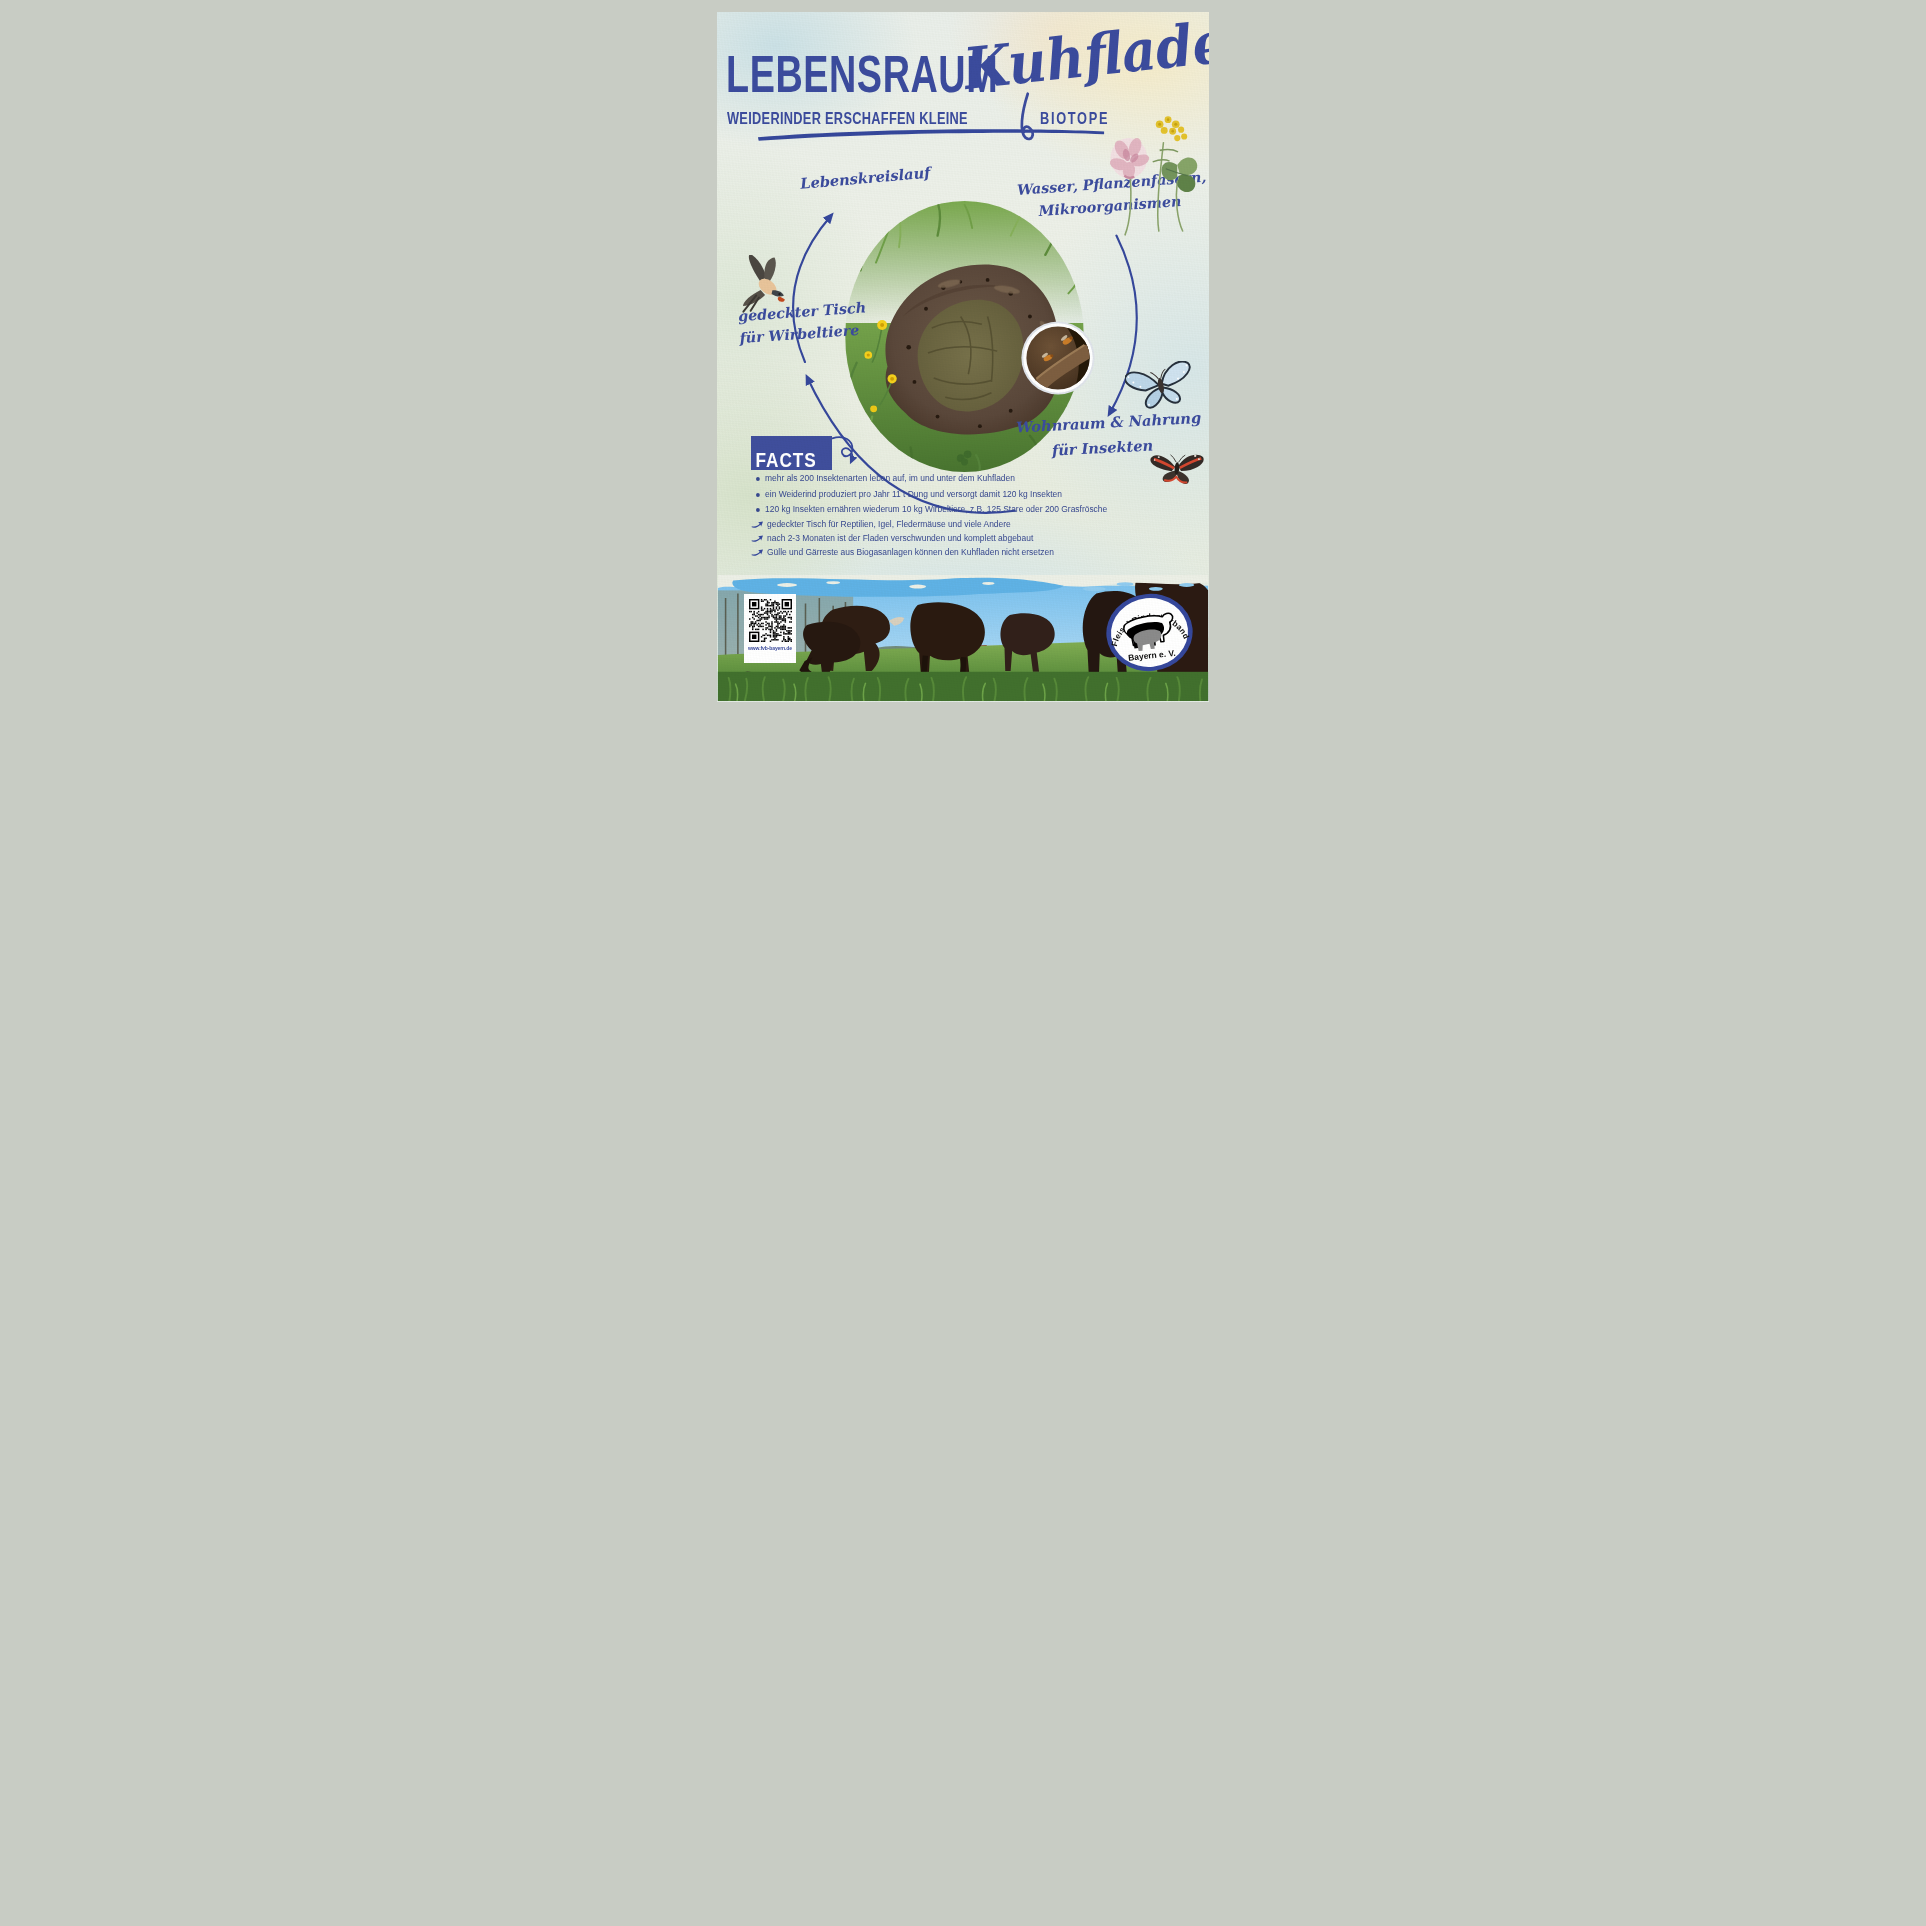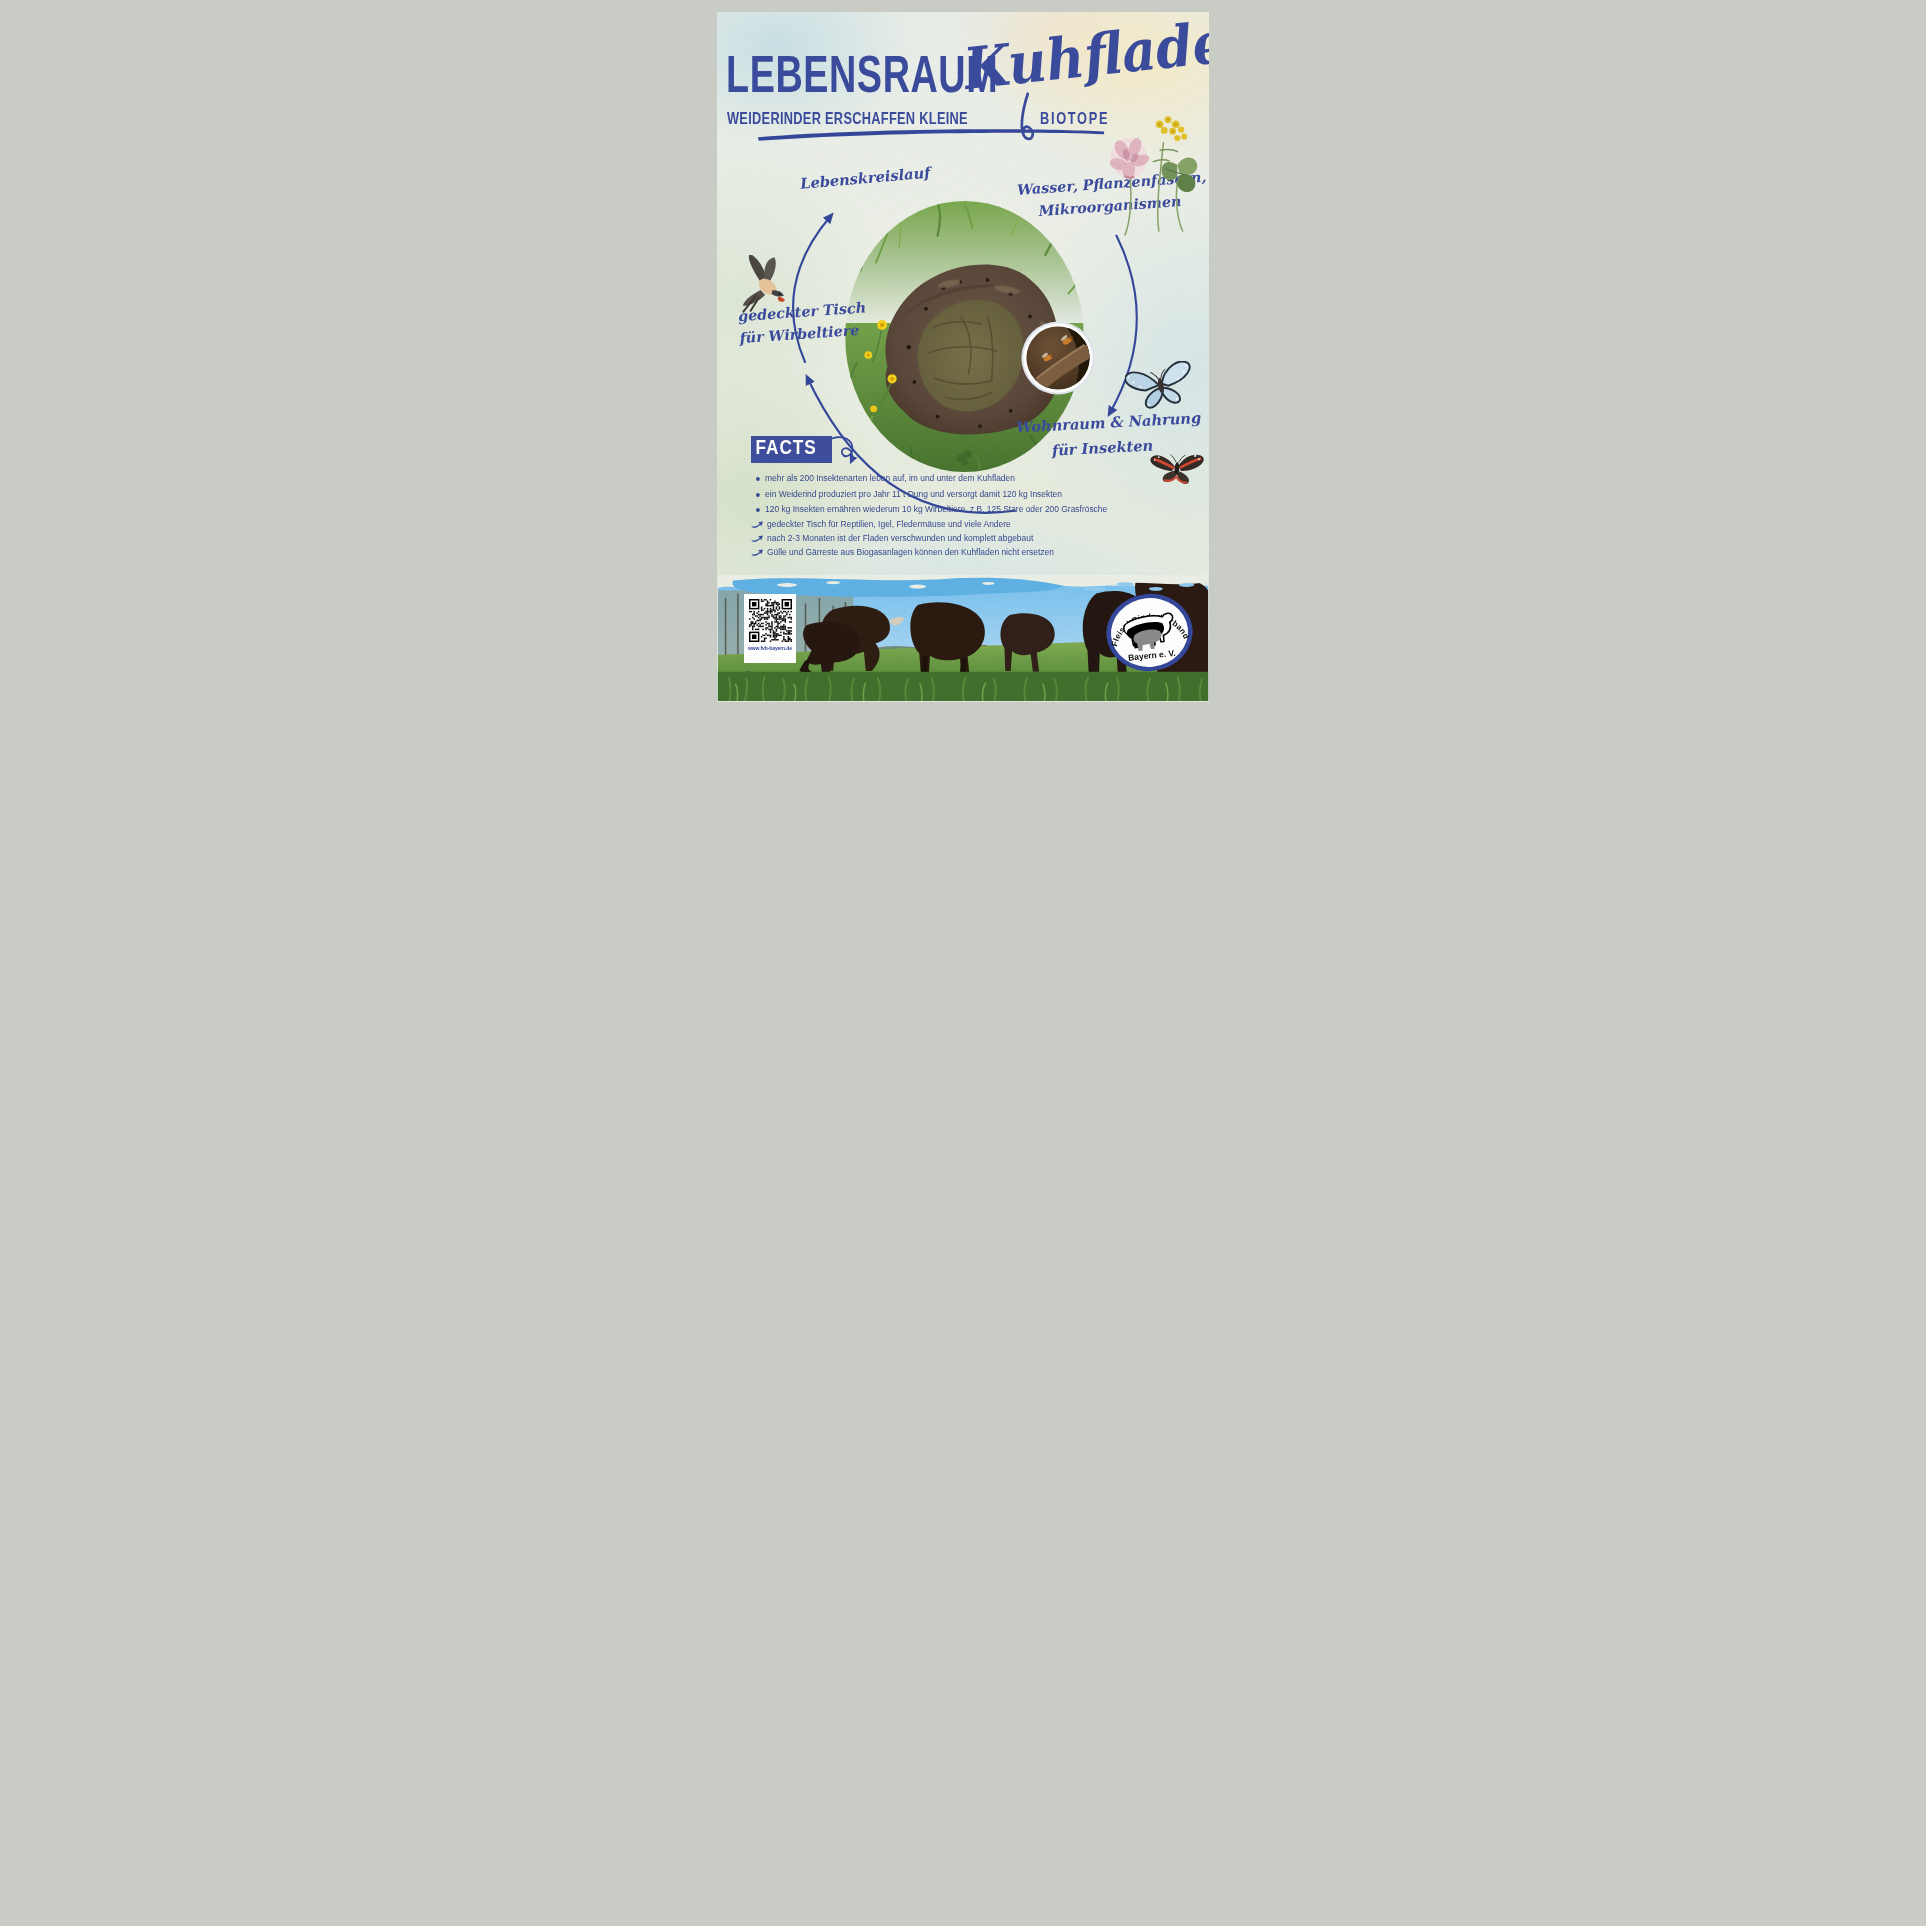--- a/index.html
+++ b/index.html
@@ -24,21 +24,21 @@
   .titleMain{font-weight:bold;font-size:51px;letter-spacing:0.8px;line-height:1;
     transform:scaleX(.74);transform-origin:0 0;white-space:nowrap;}
   .titleScript{font-family:"DejaVu Serif","Liberation Serif",serif;font-style:italic;font-weight:bold;
     font-size:57px;line-height:1;white-space:nowrap;transform:rotate(-6deg) scaleX(.92);transform-origin:0 50%;}
   .subtitle{font-weight:bold;font-size:17.3px;letter-spacing:0.4px;line-height:1;white-space:nowrap;
     transform:scaleX(.74);transform-origin:0 0;}
   .script{font-family:"DejaVu Serif","Liberation Serif",serif;font-style:italic;font-weight:bold;
     color:#3b4b9d;line-height:1.08;text-align:center;white-space:nowrap;}
   .factTxt{color:#37488f;font-size:8.9px;white-space:nowrap;transform:scaleX(.95);transform-origin:0 0;}
   .dot{display:inline-block;width:4.2px;height:4.2px;border-radius:50%;background:#37488f;margin-right:5.4px;vertical-align:middle;}
-  #factsBox{left:34px;top:424px;width:81px;height:27px;background:#3f4e9c;display:flex;align-items:flex-start;}
+  #factsBox{left:34px;top:424px;width:81px;height:34px;background:#3f4e9c;display:flex;align-items:flex-end;}
   #factsBox span{color:#fff;font-weight:bold;font-size:21px;letter-spacing:1.2px;line-height:1;
     transform:scaleX(.82);transform-origin:0 50%;padding-left:5.4px;}
   .credit{font-size:4px;color:#5a5a55;}
   svg{display:block;}
 </style>
 </head>
 <body>
 
 <div id="page">
   <div id="washes"></div>

